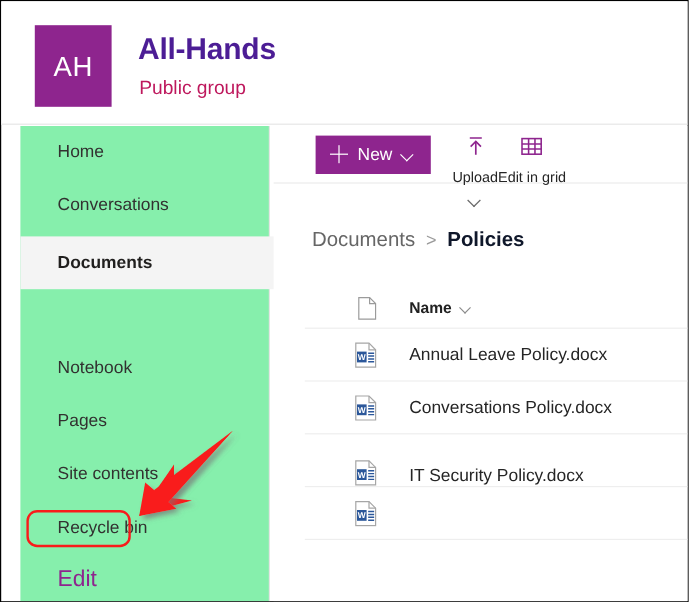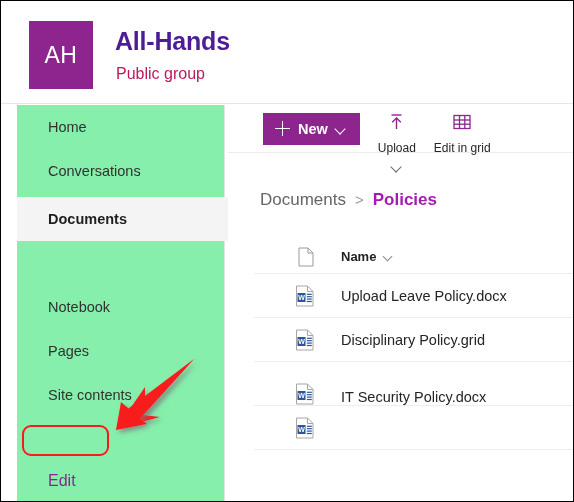--- a/index.html
+++ b/index.html
@@ -88,21 +88,21 @@
     background: #f4f4f4;
   }
   .nav-item.selected .nav-label {
     font-weight: bold;
     color: #201f1e;
   }
   #nav-edit {
     position: absolute;
     left: 31px;
     top: 367px;
-    font-size: 16px;
+    font-size: 19px;
     color: #8e258e;
     cursor: pointer;
   }
 
   
   #main {
     position: absolute;
     left: 227px; top: 104px;
     width: 345px;
     height: 396px;
@@ -124,36 +124,35 @@
     padding: 0 14px 0 12px;
     background: #8e258e;
     color: #ffffff;
     display: flex;
     align-items: center;
     gap: 8px;
     font-size: 14.5px;
     cursor: pointer;
     user-select: none;
     white-space: nowrap;
-    font-weight: bold;
   }
   .cmd-btn {
     height: 32px;
     display: flex;
     align-items: center;
     gap: 7px;
     font-size: 12px;
     color: #252525;
     cursor: pointer;
     white-space: nowrap;
     user-select: none;
     flex-direction: column;
   }
   #btn-upload { margin-left: 18px; }
-  #btn-edit-grid { margin-left: 18px; }
+  #btn-edit-grid { }
 
   .chev {
     display: inline-block;
     width: 10px; height: 10px;
     position: relative;
   }
   .chev::after {
     content: "";
     position: absolute;
     left: 0; top: 1px;
@@ -179,21 +178,21 @@
   #breadcrumb {
     position: absolute;
     left: 32px; top: 85px;
     display: flex;
     align-items: baseline;
     gap: 9px;
     font-size: 17px;
   }
   #bc-root { color: #666666; cursor: pointer; }
   #bc-sep  { color: #9a9a9a; font-size: 15px; }
-  #bc-current { color: #a21caf; font-weight: bold; }
+  #bc-current { color: #0f172a; font-weight: bold; }
 
   
   #list-header {
     position: absolute;
     left: 26px; top: 135px;
     width: 319px;
     height: 34px;
     display: flex;
     align-items: center;
     border-bottom: 1px solid #eeeeee;
@@ -276,20 +275,23 @@
       <span class="nav-label">Documents</span>
     </div>
     <div class="nav-item" style="top:180px;">
       <span class="nav-label">Notebook</span>
     </div>
     <div class="nav-item" style="top:224px;">
       <span class="nav-label">Pages</span>
     </div>
     <div class="nav-item" style="top:268px;">
       <span class="nav-label">Site contents</span>
+    </div>
+    <div class="nav-item" style="top:313px;">
+      <span class="nav-label">Recycle bin</span>
     </div>
     <div id="nav-edit">Edit</div>
   </div>
 
   <div id="main">
 
     <div id="command-bar">
 
       <div id="btn-new">
         <span class="plus"></span>
@@ -346,37 +348,37 @@
           <path d="M1.5 1 H12.5 L18 6.5 V21 H1.5 Z" fill="#ffffff" stroke="#a6a6a6" stroke-width="1"></path>
           <path d="M12.5 1 V6.5 H18" fill="none" stroke="#a6a6a6" stroke-width="1"></path>
           <rect x="2.5" y="8" width="8" height="9" fill="#2b579a"></rect>
           <text x="6.5" y="15" font-size="7" fill="#ffffff" text-anchor="middle" font-family="Liberation Sans, sans-serif" font-weight="bold">W</text>
           <line x1="11.8" y1="9.3" x2="16.8" y2="9.3" stroke="#2b579a" stroke-width="1.2"></line>
           <line x1="11.8" y1="11.7" x2="16.8" y2="11.7" stroke="#2b579a" stroke-width="1.2"></line>
           <line x1="11.8" y1="14.1" x2="16.8" y2="14.1" stroke="#2b579a" stroke-width="1.2"></line>
           <line x1="11.8" y1="16.5" x2="16.8" y2="16.5" stroke="#2b579a" stroke-width="1.2"></line>
         </svg>
       </span>
-      <span class="file-name">Upload Leave Policy.docx</span>
+      <span class="file-name">Annual Leave Policy.docx</span>
     </div>
 
     <div class="file-row" style="top:213px;">
       <span class="word-icon">
         <svg width="20" height="22" viewBox="0 0 20 22">
           <path d="M1.5 1 H12.5 L18 6.5 V21 H1.5 Z" fill="#ffffff" stroke="#a6a6a6" stroke-width="1"></path>
           <path d="M12.5 1 V6.5 H18" fill="none" stroke="#a6a6a6" stroke-width="1"></path>
           <rect x="2.5" y="8" width="8" height="9" fill="#2b579a"></rect>
           <text x="6.5" y="15" font-size="7" fill="#ffffff" text-anchor="middle" font-family="Liberation Sans, sans-serif" font-weight="bold">W</text>
           <line x1="11.8" y1="9.3" x2="16.8" y2="9.3" stroke="#2b579a" stroke-width="1.2"></line>
           <line x1="11.8" y1="11.7" x2="16.8" y2="11.7" stroke="#2b579a" stroke-width="1.2"></line>
           <line x1="11.8" y1="14.1" x2="16.8" y2="14.1" stroke="#2b579a" stroke-width="1.2"></line>
           <line x1="11.8" y1="16.5" x2="16.8" y2="16.5" stroke="#2b579a" stroke-width="1.2"></line>
         </svg>
       </span>
-      <span class="file-name">Disciplinary Policy.grid</span>
+      <span class="file-name">Conversations Policy.docx</span>
     </div>
 
     <div class="file-row" style="top:257px;align-items:flex-end;">
       <span class="word-icon">
         <svg width="20" height="22" viewBox="0 0 20 22">
           <path d="M1.5 1 H12.5 L18 6.5 V21 H1.5 Z" fill="#ffffff" stroke="#a6a6a6" stroke-width="1"></path>
           <path d="M12.5 1 V6.5 H18" fill="none" stroke="#a6a6a6" stroke-width="1"></path>
           <rect x="2.5" y="8" width="8" height="9" fill="#2b579a"></rect>
           <text x="6.5" y="15" font-size="7" fill="#ffffff" text-anchor="middle" font-family="Liberation Sans, sans-serif" font-weight="bold">W</text>
           <line x1="11.8" y1="9.3" x2="16.8" y2="9.3" stroke="#2b579a" stroke-width="1.2"></line>

